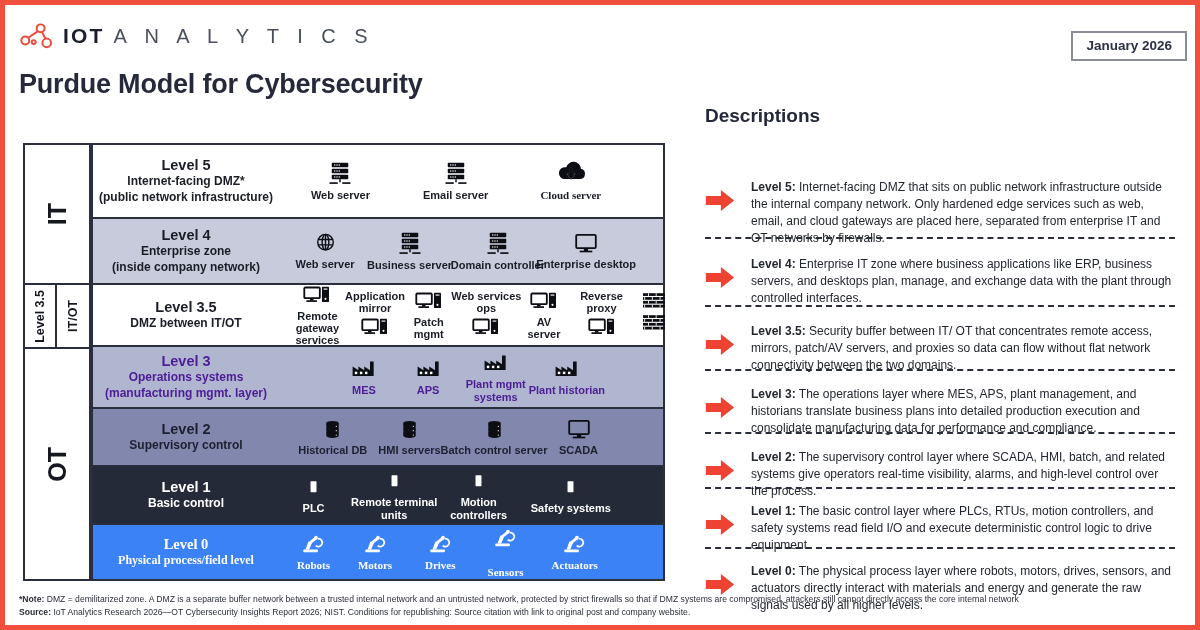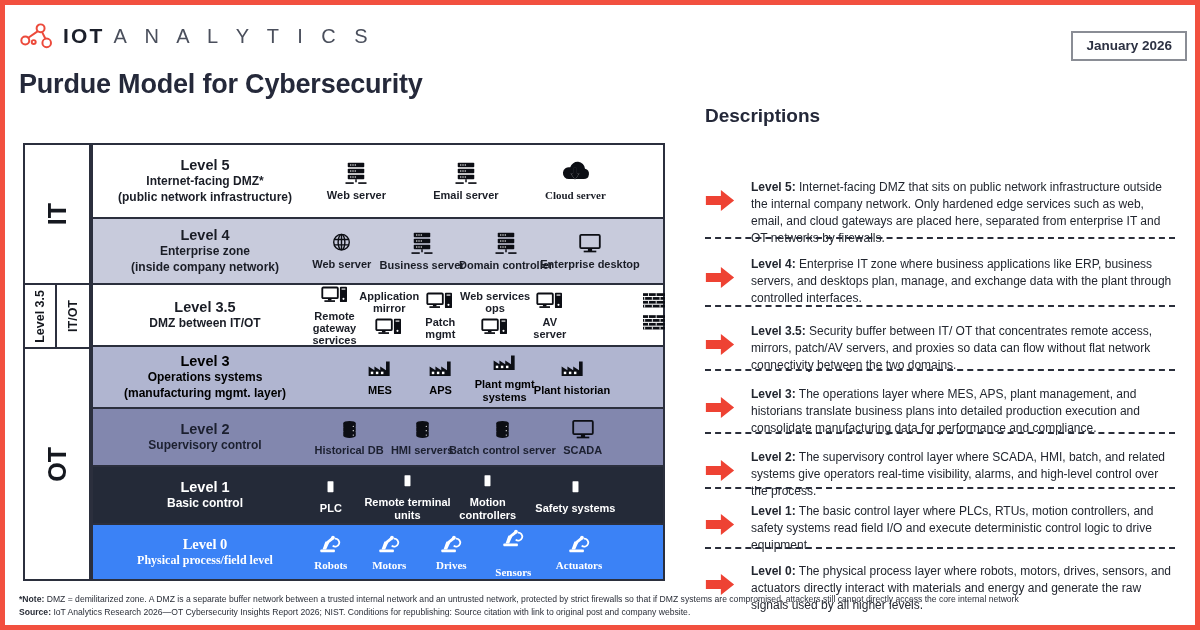--- a/index.html
+++ b/index.html
@@ -55,40 +55,40 @@
   .side-mid .half:first-child { border-right: 2px solid #2b2f3d; }
   .side-mid span { font-size: 12.5px; }
   .side-ot   { top: 204px; height: 234px; }
   .side-ot span { font-size: 25px; }
 
   .rows { position: absolute; left: 68px; top: 0; right: 0; height: 100%; }
   .row { position: absolute; left: 0; width: 574px; display: flex; }
   .row .label {
     width: 186px; flex: none;
     display: flex; flex-direction: column; align-items: center; justify-content: center;
-    text-align: center; padding: 2px 0; margin-left: 19px;
+    text-align: center; padding: 2px 0;
   }
   .row .label .lv { font-weight: bold; font-size: 14.5px; line-height: 1.25; }
   .row .label .sub { font-weight: bold; font-size: 12px; line-height: 1.3; }
   .row .icons { flex: 1; position: relative; }
 
   .icon-cell {
     position: absolute; display: flex; flex-direction: column;
     align-items: center; justify-content: center; text-align: center;
     font-size: 11px; font-weight: bold; line-height: 1.12;
   }
   .icon-cell.flip { flex-direction: column-reverse; }
   .icon-cell svg { display: block; }
   .icon-cell .cap { margin-top: 2px; }
   .icon-cell.flip .cap { margin-top: 0; margin-bottom: 2px; }
 
   
   .t-white { background: #ffffff; color: #1a1d26; border: 2px solid #2b2f3d; }
   .t-lt    { background: #c8cbdc; color: #1a1d26; border: 2px solid #2b2f3d; border-top: none;}
-  .t-md    { background: #b0b5d0; color: #000000; border: 2px solid #2b2f3d; border-top: none; gap: 28px;}
+  .t-md    { background: #b0b5d0; color: #4c1d95; border: 2px solid #2b2f3d; border-top: none; gap: 28px;}
   .t-mdd   { background: #8287ae; color: #1c2030; border: 2px solid #2b2f3d; border-top: none;}
   .t-dk    { background: #242a38; color: #ffffff; border: 2px solid #2b2f3d; border-top: none;}
   .t-dk2   { background: #3b82f6; color: #ffffff; border: 2px solid #2b2f3d; border-top: none; font-family: Liberation Serif, serif;}
   .t-white2{ background: #ffffff; color: #1a1d26; border: 2px solid #2b2f3d; border-top: none;}
 
   .fw { position: absolute; right: -2px; top: 0; width: 22px; height: 100%; }
 
   
   .descs { position: absolute; left: 700px; top: 100px; width: 470px; }
   .desc-title { font-size: 19px; font-weight: bold; color: #242839; margin-bottom: 10px; }
@@ -358,20 +358,34 @@
                   <rect x="2" y="5" width="22" height="15" rx="1.4" fill="none" stroke="#0c0e14" stroke-width="2.6"></rect>
         <rect x="10" y="20" width="5" height="3.5"></rect>
                   <rect x="5" y="23" width="15" height="2.4"></rect>
         <rect x="27" y="4" width="10" height="21.5" rx="1.2"></rect>
         <rect x="29.3" y="6.4" width="5.4" height="1.6" fill="#fff"></rect>
         <circle cx="32" cy="21" r="1.5" fill="#fff"></circle>
                 </svg>
               </span>
               <span class="cap" style="white-space: pre-line;">AV
 server</span>
+            </div>
+            <div class="icon-cell flip" style="left: calc(84% - 31px); width: 62px; top: 0px; height: 100%;">
+              <span>
+                <svg viewBox="0 0 40 34" width="30" height="24" fill="#0c0e14">
+                  <rect x="2" y="5" width="22" height="15" rx="1.4" fill="none" stroke="#0c0e14" stroke-width="2.6"></rect>
+        <rect x="10" y="20" width="5" height="3.5"></rect>
+                  <rect x="5" y="23" width="15" height="2.4"></rect>
+        <rect x="27" y="4" width="10" height="21.5" rx="1.2"></rect>
+        <rect x="29.3" y="6.4" width="5.4" height="1.6" fill="#fff"></rect>
+        <circle cx="32" cy="21" r="1.5" fill="#fff"></circle>
+                </svg>
+              </span>
+              <span class="cap" style="white-space: pre-line;">Reverse
+proxy</span>
             </div>
             <span class="fw">
               <span style="position:absolute;right:0;top:2px"><svg viewBox="0 0 40 34" width="22" height="30" fill="#0c0e14">
                   <g fill="#0c0e14">
         <rect x="0" y="1" width="40" height="5"></rect>
                     <rect x="0" y="8" width="40" height="5"></rect>
         <rect x="0" y="15" width="40" height="5"></rect>
                     <rect x="0" y="22" width="40" height="5"></rect>
         </g>
         <g stroke="#fff" stroke-width="1.6">

